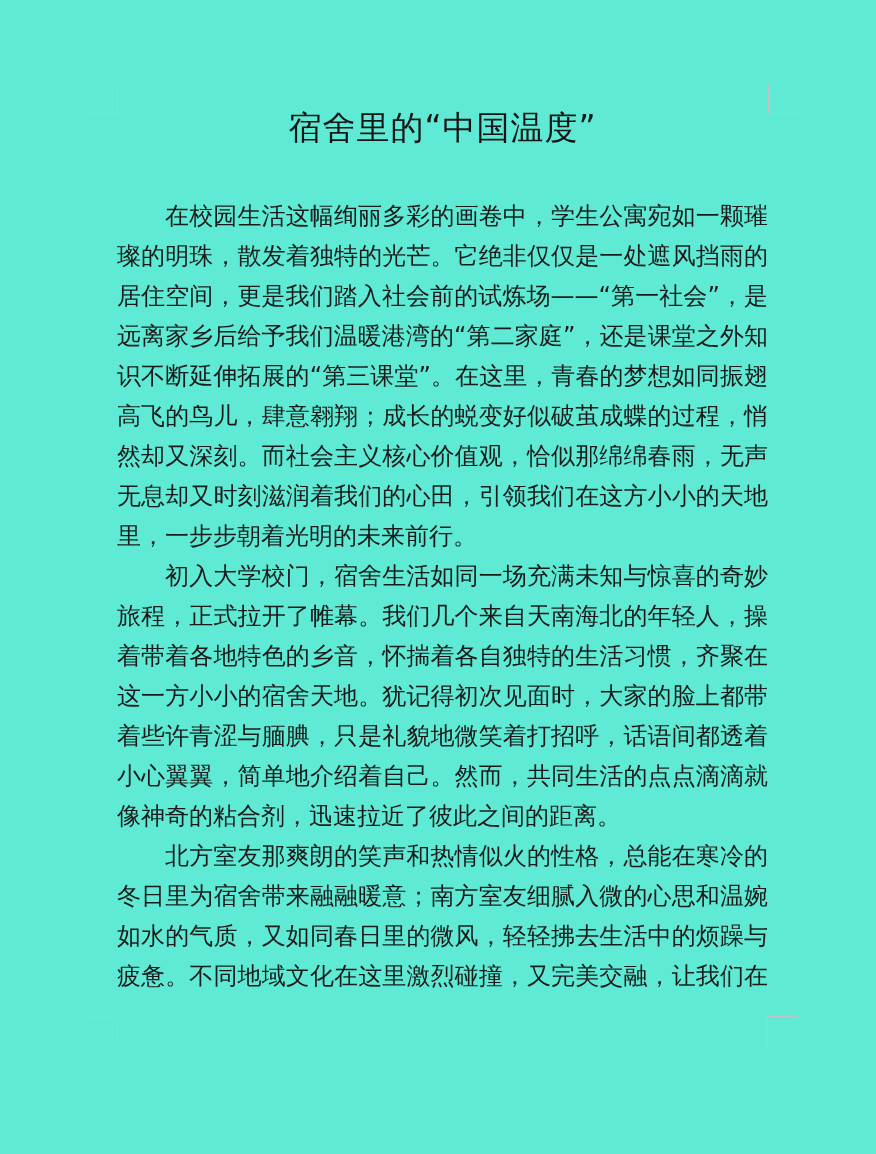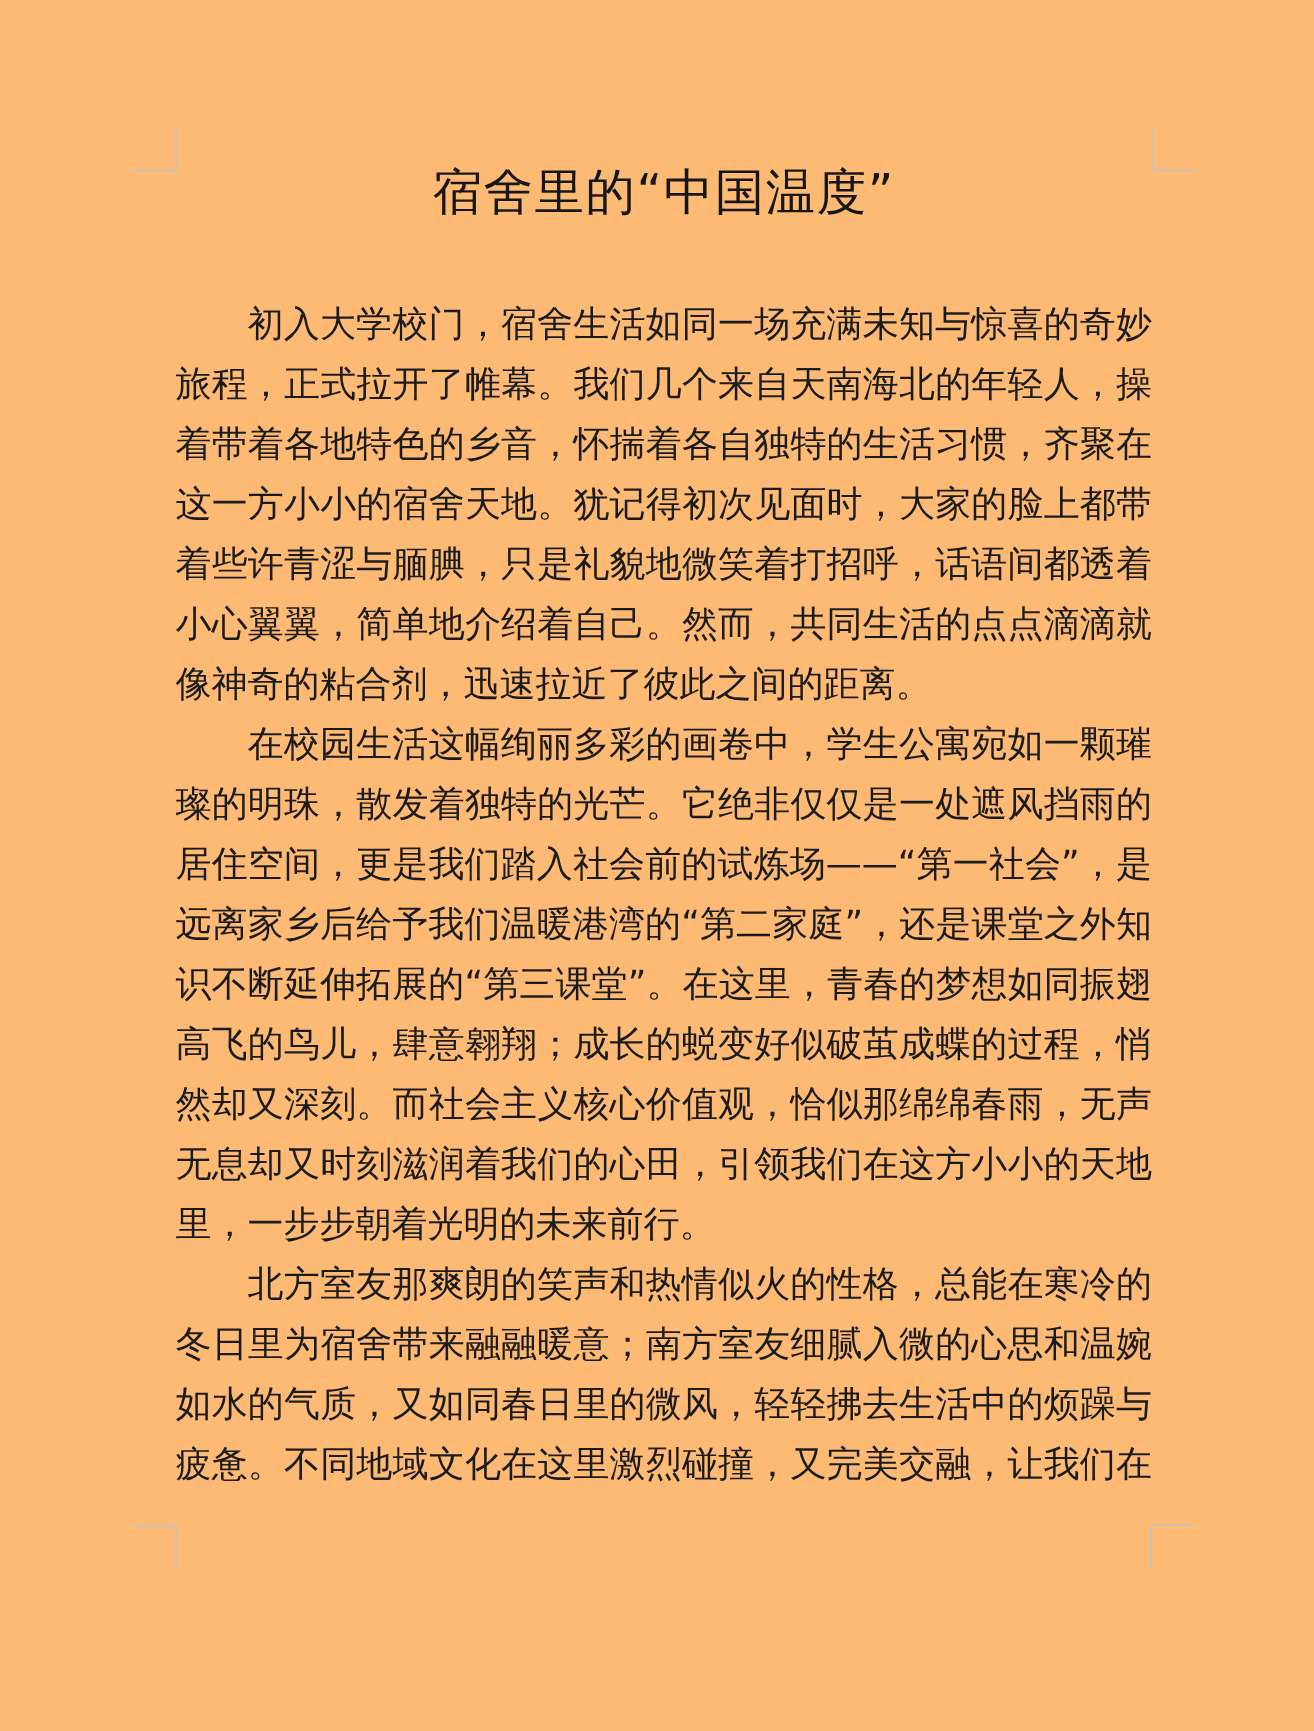--- a/index.html
+++ b/index.html
@@ -4,21 +4,21 @@
 <style>
   html, body {
     margin: 0;
     padding: 0;
     background: #ffffff;
   }
   .page {
     position: relative;
     width: 876px;
     height: 1154px;
-    background: #fdba74;
+    background: #5eead4;
     overflow: hidden;
     font-family: "DejaVu Sans", sans-serif;
     color: #1b1b1b;
   }
   
   .mark {
     position: absolute;
     width: 29px;
     height: 29px;
     pointer-events: none;
@@ -68,18 +68,18 @@
 <div class="page">
 
   <div class="mark mark-tl"></div>
   <div class="mark mark-tr"></div>
   <div class="mark mark-bl"></div>
   <div class="mark mark-br"></div>
 
   <h1 class="doc-title">宿舍里的“中国温度”</h1>
 
   <div class="doc-body">
+    <p>在校园生活这幅绚丽多彩的画卷中，学生公寓宛如一颗璀璨的明珠，散发着独特的光芒。它绝非仅仅是一处遮风挡雨的居住空间，更是我们踏入社会前的试炼场——“第一社会”，是远离家乡后给予我们温暖港湾的“第二家庭”，还是课堂之外知识不断延伸拓展的“第三课堂”。在这里，青春的梦想如同振翅高飞的鸟儿，肆意翱翔；成长的蜕变好似破茧成蝶的过程，悄然却又深刻。而社会主义核心价值观，恰似那绵绵春雨，无声无息却又时刻滋润着我们的心田，引领我们在这方小小的天地里，一步步朝着光明的未来前行。</p>
     <p>初入大学校门，宿舍生活如同一场充满未知与惊喜的奇妙旅程，正式拉开了帷幕。我们几个来自天南海北的年轻人，操着带着各地特色的乡音，怀揣着各自独特的生活习惯，齐聚在这一方小小的宿舍天地。犹记得初次见面时，大家的脸上都带着些许青涩与腼腆，只是礼貌地微笑着打招呼，话语间都透着小心翼翼，简单地介绍着自己。然而，共同生活的点点滴滴就像神奇的粘合剂，迅速拉近了彼此之间的距离。</p>
-    <p>在校园生活这幅绚丽多彩的画卷中，学生公寓宛如一颗璀璨的明珠，散发着独特的光芒。它绝非仅仅是一处遮风挡雨的居住空间，更是我们踏入社会前的试炼场——“第一社会”，是远离家乡后给予我们温暖港湾的“第二家庭”，还是课堂之外知识不断延伸拓展的“第三课堂”。在这里，青春的梦想如同振翅高飞的鸟儿，肆意翱翔；成长的蜕变好似破茧成蝶的过程，悄然却又深刻。而社会主义核心价值观，恰似那绵绵春雨，无声无息却又时刻滋润着我们的心田，引领我们在这方小小的天地里，一步步朝着光明的未来前行。</p>
     <p>北方室友那爽朗的笑声和热情似火的性格，总能在寒冷的冬日里为宿舍带来融融暖意；南方室友细腻入微的心思和温婉如水的气质，又如同春日里的微风，轻轻拂去生活中的烦躁与疲惫。不同地域文化在这里激烈碰撞，又完美交融，让我们在不经意间</p>
   </div>
 
 </div>
 
 </body></html>

